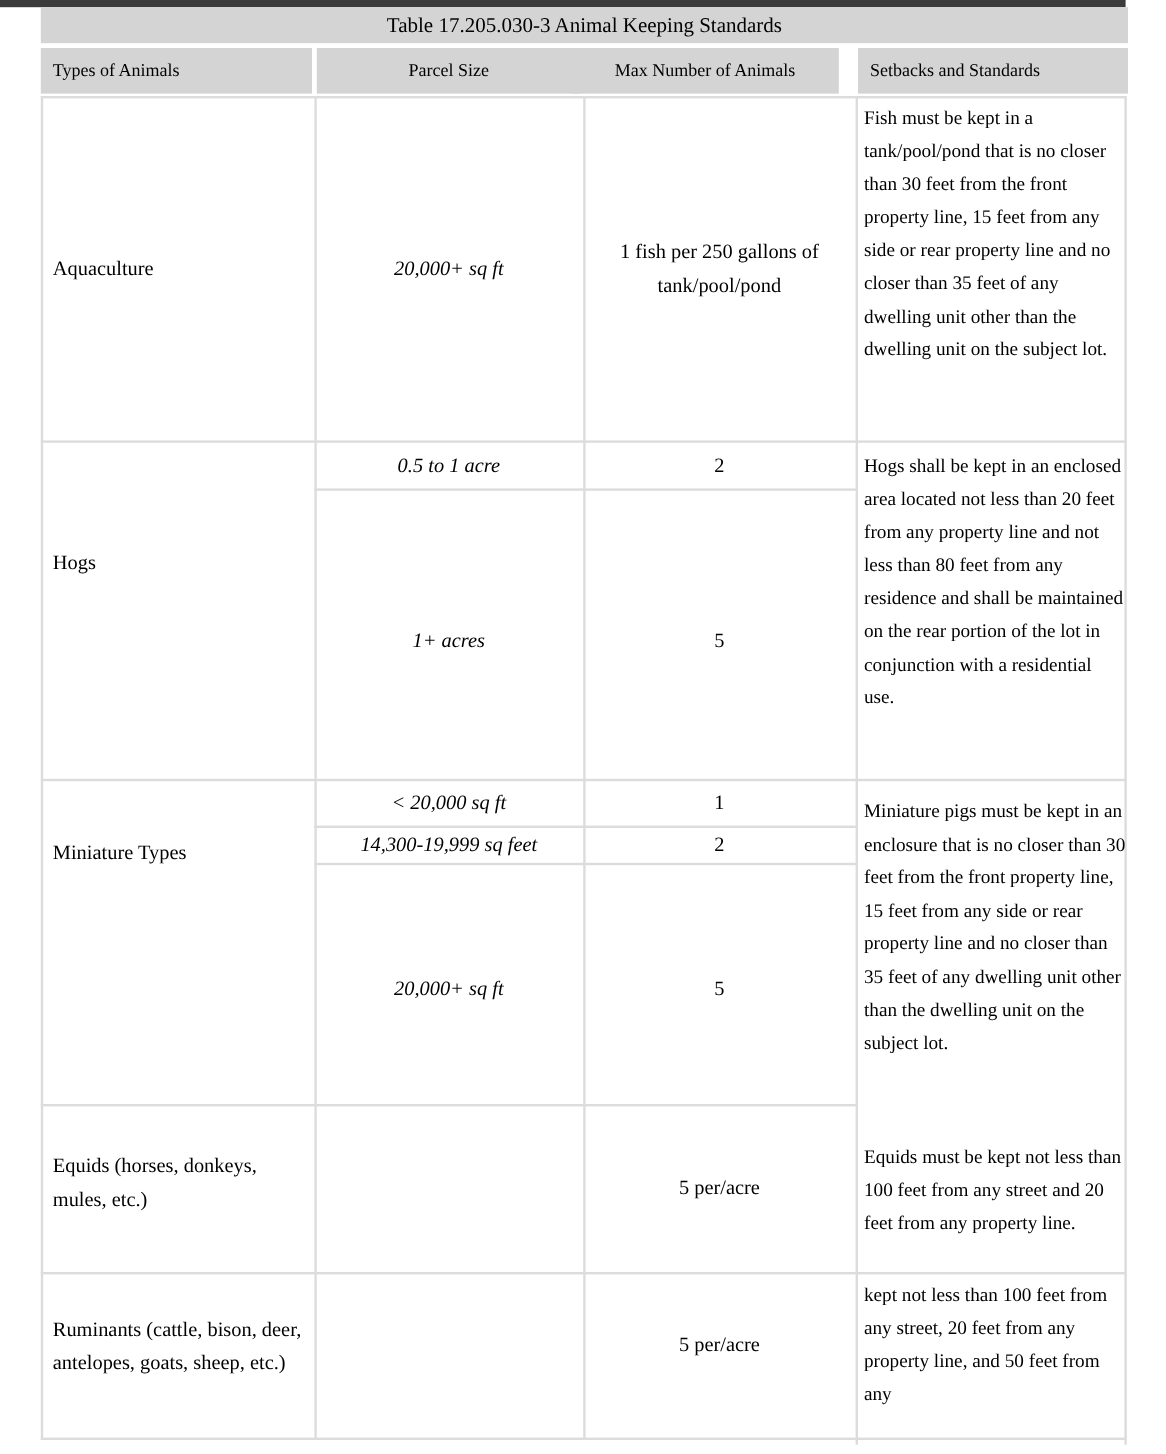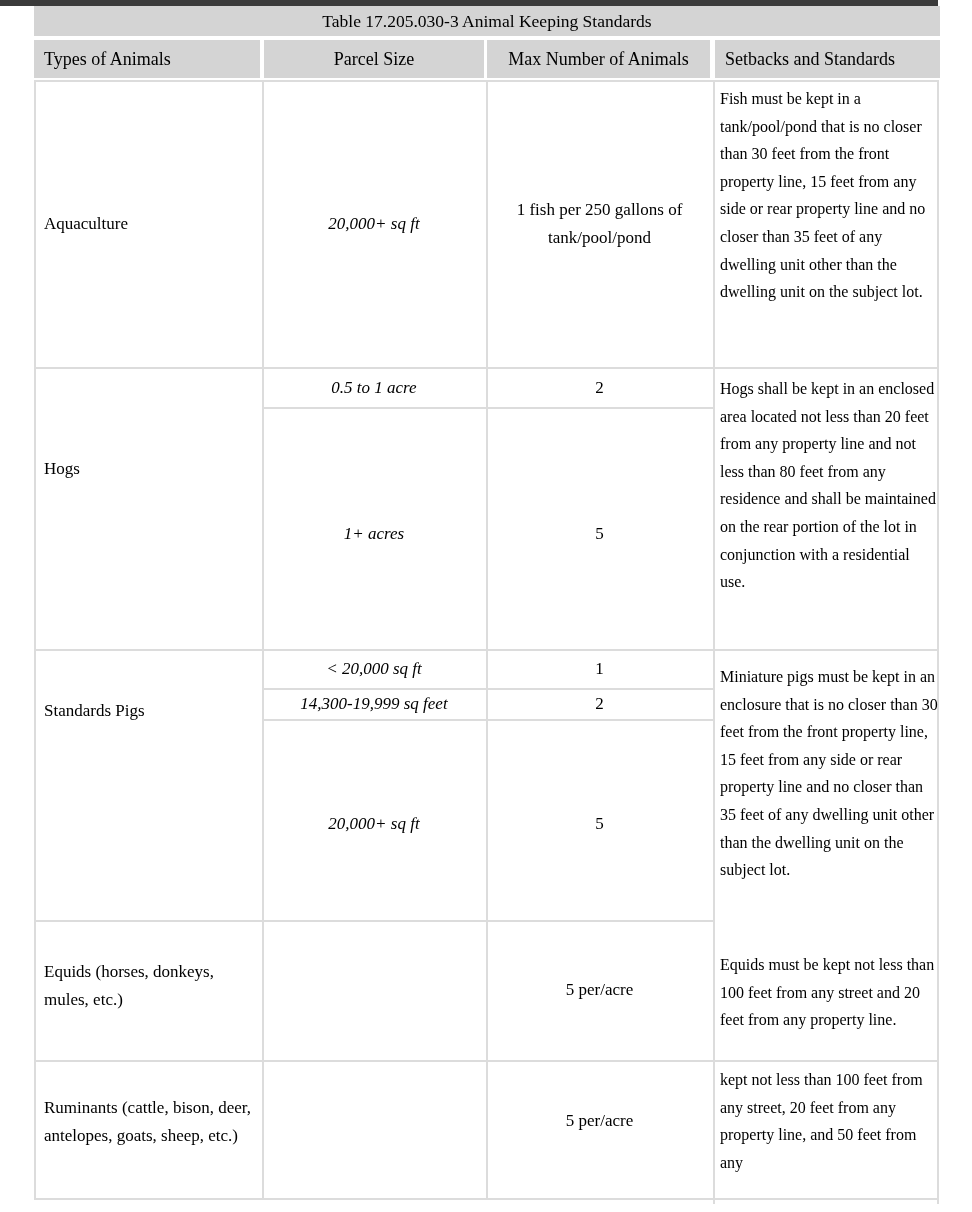--- a/index.html
+++ b/index.html
@@ -18,27 +18,27 @@
   
   .titlebar{
     left:34px;top:6px;width:906px;height:30px;
     background:#d4d4d4;
     display:flex;align-items:center;justify-content:center;
     font-size:17.5px;
   }
   .hcell{
     top:40px;height:38px;background:#d4d4d4;
     display:flex;align-items:center;
-    font-size:18px;
+    font-size:15px;
   }
   .hcell.left{padding-left:10px;justify-content:flex-start;}
   .hcell.center{justify-content:center;}
   .h0{left:34px;width:226px;}
   .h1{left:264px;width:220px;}
-  .h2{left:487px;width:223px;}
+  .h2{left:476px;width:223px;}
   .h3{left:715px;width:225px;padding-left:6px;}
   
   .line{background:#dcdcdc;}
   
   .cell{
     font-size:17px;
     line-height:27.6px;
     display:flex;
   }
   .vcenter{align-items:center;}
@@ -77,21 +77,21 @@
 <div class="abs line" style="left:262px;top:407px;width:453px;height:2px;"></div>
 <div class="abs line" style="left:34px;top:649px;width:905px;height:2px;"></div>
 <div class="abs line" style="left:262px;top:688px;width:453px;height:2px;"></div>
 <div class="abs line" style="left:262px;top:719px;width:453px;height:2px;"></div>
 <div class="abs line" style="left:34px;top:920px;width:681px;height:2px;"></div>
 <div class="abs line" style="left:34px;top:1060px;width:905px;height:2px;"></div>
 <div class="abs line" style="left:34px;top:1198px;width:905px;height:2px;"></div>
 
 <div class="abs cell animal vcenter" style="top:82px;height:283px;">Aquaculture</div>
 <div class="abs cell animal topalign" style="top:370px;height:277px;padding-top:85px;">Hogs</div>
-<div class="abs cell animal topalign" style="top:651px;height:267px;padding-top:46px;">Standards Pigs</div>
+<div class="abs cell animal topalign" style="top:651px;height:267px;padding-top:46px;">Miniature Types</div>
 <div class="abs cell animal vcenter" style="top:922px;height:136px;padding-bottom:8px;">Equids (horses, donkeys, mules, etc.)</div>
 <div class="abs cell animal vcenter" style="top:1062px;height:134px;padding-bottom:14px;">Ruminants (cattle, bison, deer, antelopes, goats, sheep, etc.)</div>
 
 <div class="abs cell parcel vcenter hcenter" style="top:82px;height:283px;">20,000+ sq ft</div>
 <div class="abs cell parcel vcenter hcenter" style="top:370px;height:35px;">0.5 to 1 acre</div>
 <div class="abs cell parcel vcenter hcenter" style="top:409px;height:238px;padding-top:12px;">1+ acres</div>
 <div class="abs cell parcel vcenter hcenter" style="top:651px;height:35px;">&lt; 20,000 sq ft</div>
 <div class="abs cell parcel vcenter hcenter" style="top:690px;height:27px;">14,300-19,999 sq feet</div>
 <div class="abs cell parcel vcenter hcenter" style="top:721px;height:197px;padding-top:8px;">20,000+ sq ft</div>
 <div class="abs cell parcel" style="top:922px;height:136px;"></div>

